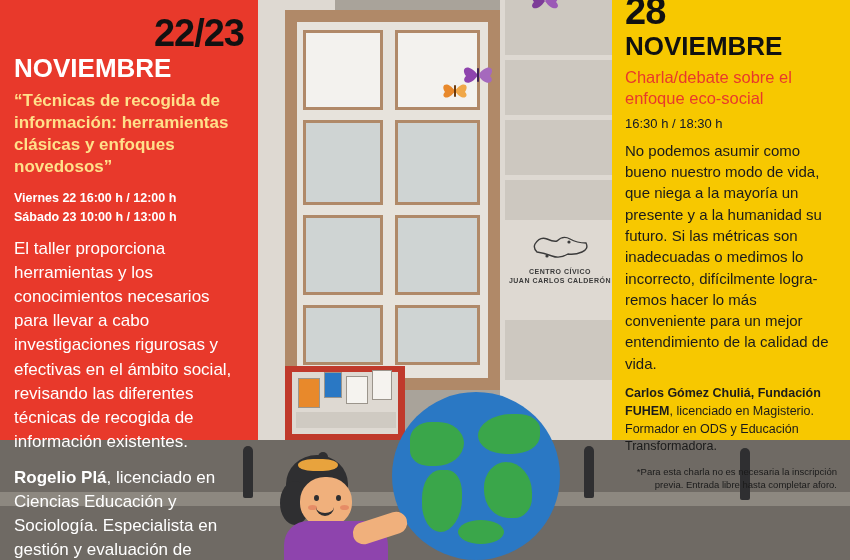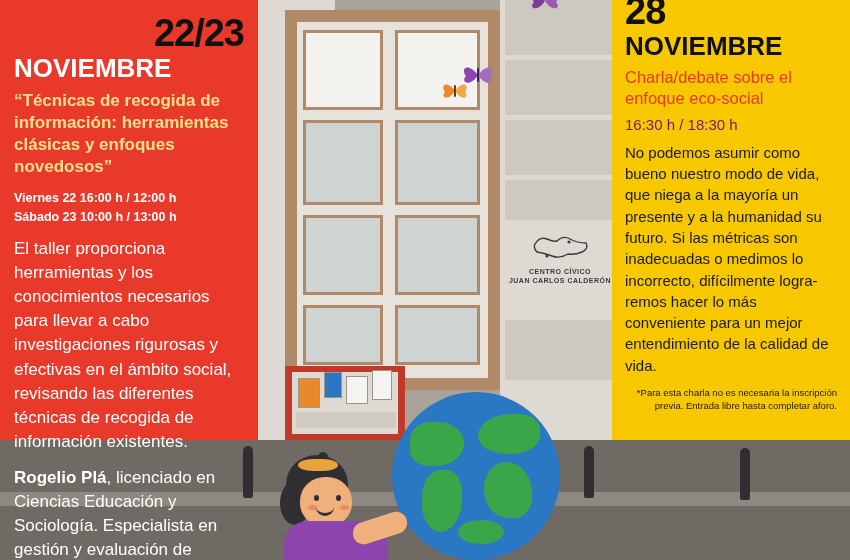--- a/index.html
+++ b/index.html
@@ -70,21 +70,21 @@
   #left-panel .body b { font-weight:bold; }
 
   
   #right-panel {
     position:absolute; left:612px; top:0; width:238px; height:440px;
     background:#f7c800; color:#1b1b1b; padding:0 13px;
   }
   #right-panel .date { font-size:38px; font-weight:bold; color:#111; line-height:1.05; letter-spacing:-1px; margin-top:-8px; }
   #right-panel .month { font-size:26px; font-weight:bold; color:#111; line-height:1.1; margin-bottom:7px; }
   #right-panel .title { font-size:16.5px; font-weight:normal; color:#e8392b; line-height:1.25; margin-bottom:7px; }
-  #right-panel .times { font-size:15px; color:#701a75; margin-bottom:9px; }
+  #right-panel .times { font-size:13px; color:#0f172a; margin-bottom:9px; }
   #right-panel .body  { font-size:15px; line-height:1.42; margin-bottom:11px; }
   #right-panel .speaker { font-size:12.5px; line-height:1.42; margin-bottom:10px; }
   #right-panel .speaker b { font-weight:bold; }
   #right-panel .note { font-size:9.5px; line-height:1.35;text-align:right; }
 </style>
 </head>
 <body>
 
 <div id="poster">
 
@@ -190,14 +190,17 @@
     <b>Rogelio Plá</b><span>, licenciado en Ciencias Educación y Sociología. Especialista en gestión y evaluación de programas y proyectos de cooperación.</span>
   </div>
 </div>
 
 <div id="right-panel">
   <div class="date">28</div>
   <div class="month">NOVIEMBRE</div>
   <div class="title">Charla/debate sobre el enfoque eco-social</div>
   <div class="times">16:30 h / 18:30 h</div>
   <div class="body">No podemos asumir como bueno nuestro modo de vida, que niega a la mayoría un presente y a la humanidad su futuro. Si las métricas son inadecuadas o medimos lo incorrecto, difícilmente logra-remos hacer lo más conveniente para un mejor entendimiento de la calidad de vida.</div>
+  <div class="speaker">
+    <b>Carlos Gómez Chuliá, Fundación FUHEM</b><span>, licenciado en Magisterio. Formador en ODS y Educación Transformadora.</span>
+  </div>
   <div class="note">*Para esta charla no es necesaria la inscripción previa. Entrada libre hasta completar aforo.</div>
 </div>
 
 </body></html>

